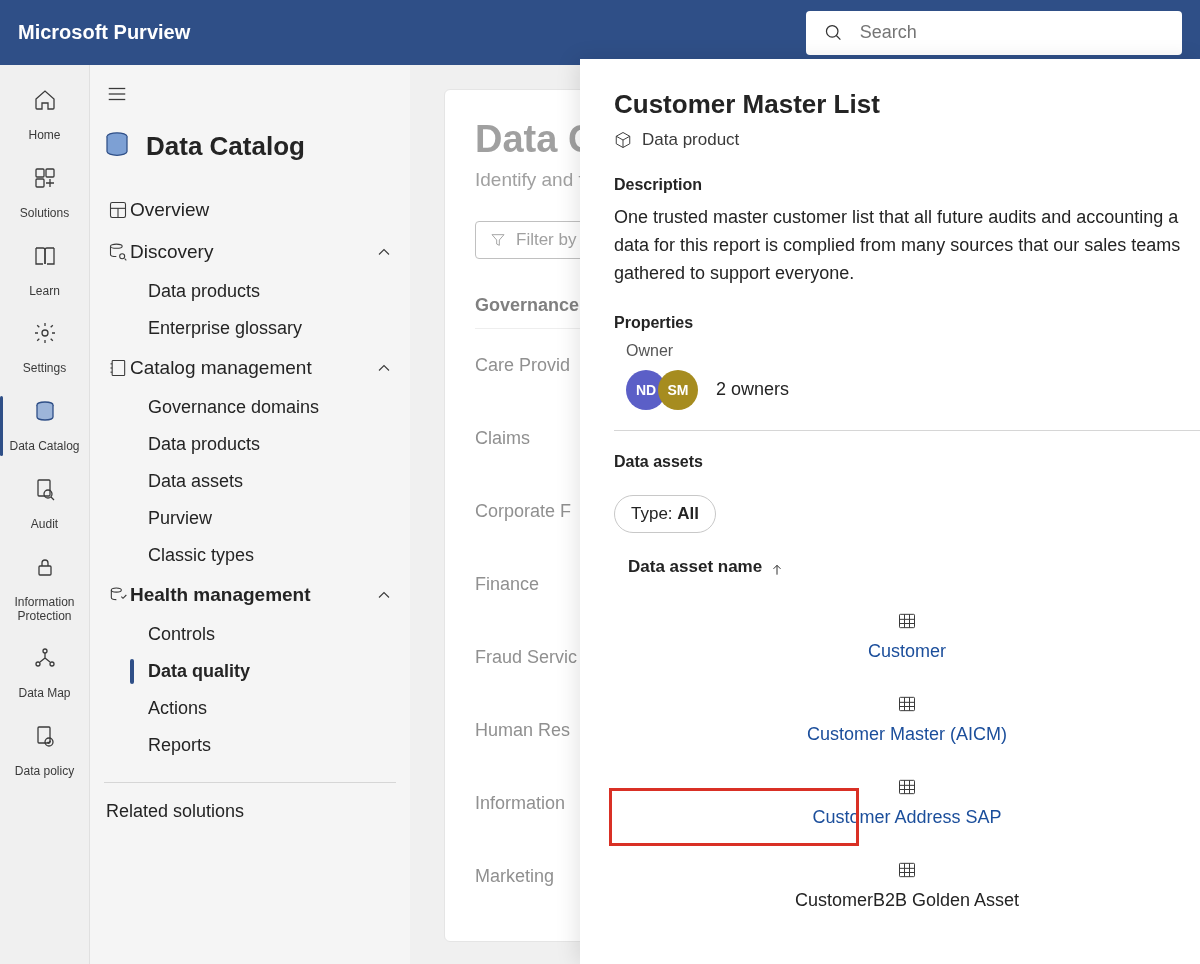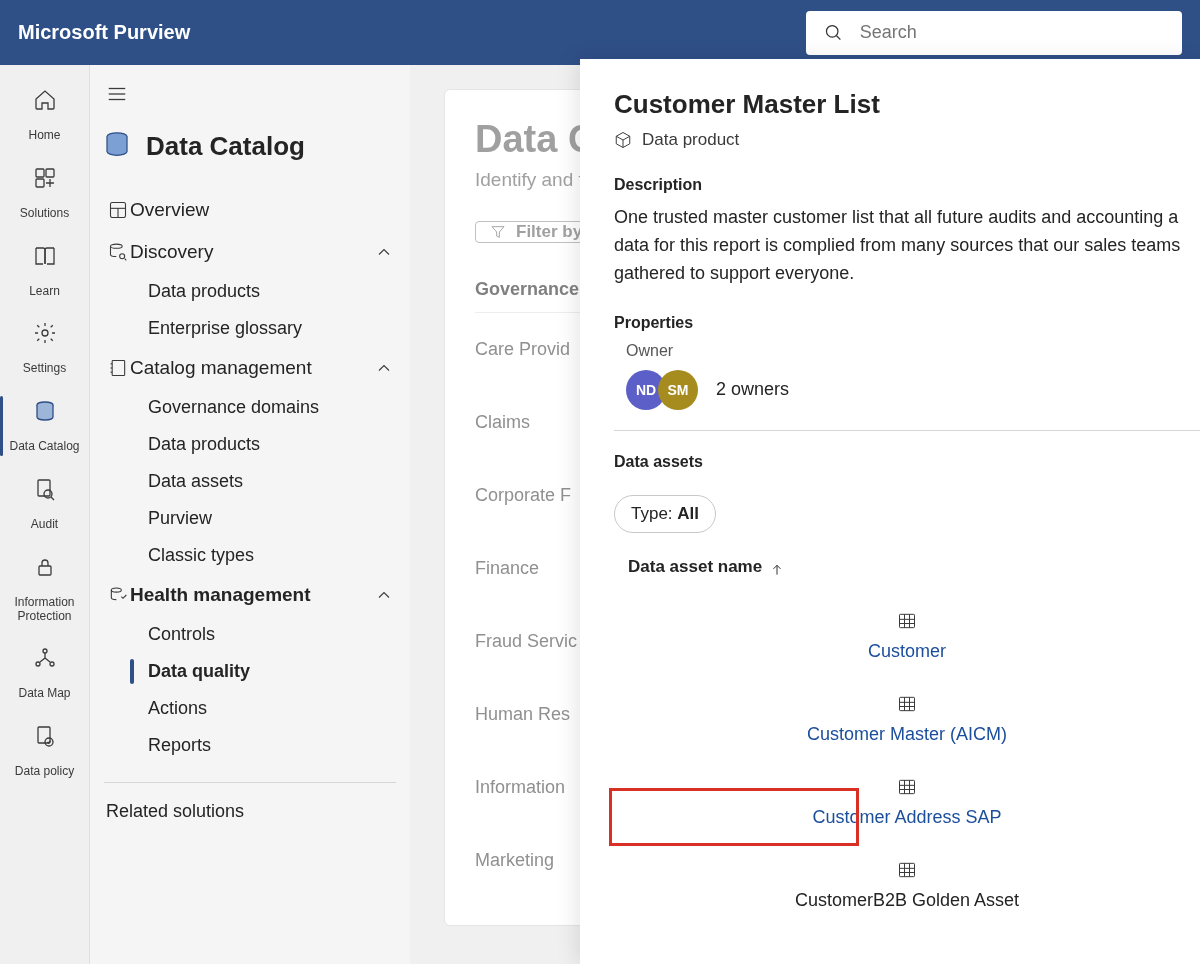--- a/index.html
+++ b/index.html
@@ -31,21 +31,21 @@
 .chev{width:18px;height:18px;stroke:#3a3a3a;fill:none;stroke-width:1.5;}
 .nav-sub{padding:8px 6px 8px 48px;font-size:18px;color:#242424;cursor:pointer;position:relative;}
 .nav-sub.bld{font-weight:700;}
 .nav-sub.active::before{content:"";position:absolute;left:30px;top:6px;bottom:6px;width:4px;background:#2f4f87;border-radius:2px;}
 .hr{border:none;border-top:1px solid #d6d6d6;margin:18px 4px;}
 .rel{font-size:18px;font-weight:400;color:#242424;padding-left:6px;}
 .content{flex:1;position:relative;background:#f0f0f0;padding:24px 0 0 34px;}
 .card{background:#fff;border-radius:6px;border:1px solid #e5e5e5;width:720px;padding:28px 30px;}
 .page-h{font-size:38px;font-weight:600;color:#a0a0a0;}
 .page-sub{font-size:19px;color:#a0a0a0;margin-top:8px;margin-bottom:30px;}
-.filter{display:inline-flex;align-items:center;gap:10px;border:1px solid #c0c0c0;border-radius:4px;padding:0 14px;color:#a0a0a0;font-size:17px;margin-bottom:24px;font-weight:bold;}
+.filter{display:inline-flex;align-items:center;gap:10px;border:1px solid #c0c0c0;border-radius:4px;padding:8px 14px;color:#a0a0a0;font-size:17px;margin-bottom:24px;}
 .filter svg{width:16px;height:16px;stroke:#a0a0a0;fill:none;stroke-width:1.4;}
 .col-h{font-size:18px;font-weight:700;color:#808080;padding:12px 0;border-bottom:1px solid #eee;}
 .dom{font-size:18px;color:#909090;padding:26px 0;}
 .panel{position:absolute;top:0;right:0;bottom:0;width:620px;background:#fff;box-shadow:-4px 0 20px rgba(0,0,0,.1);padding:30px 0 0 34px;overflow:hidden;}
 .panel h1{font-size:26px;font-weight:600;color:#242424;margin-bottom:10px;}
 .dp-row{display:flex;align-items:center;gap:10px;color:#3a3a3a;font-size:17px;margin-bottom:26px;}
 .dp-row svg{width:18px;height:18px;stroke:#3a3a3a;fill:none;stroke-width:1.3;}
 .panel h2{font-size:16px;font-weight:600;color:#242424;margin-bottom:10px;}
 .desc{font-size:18px;color:#242424;line-height:1.55;margin-bottom:26px;}
 .owner-lbl{font-size:16px;color:#555;margin-bottom:10px;padding-left:12px;}

